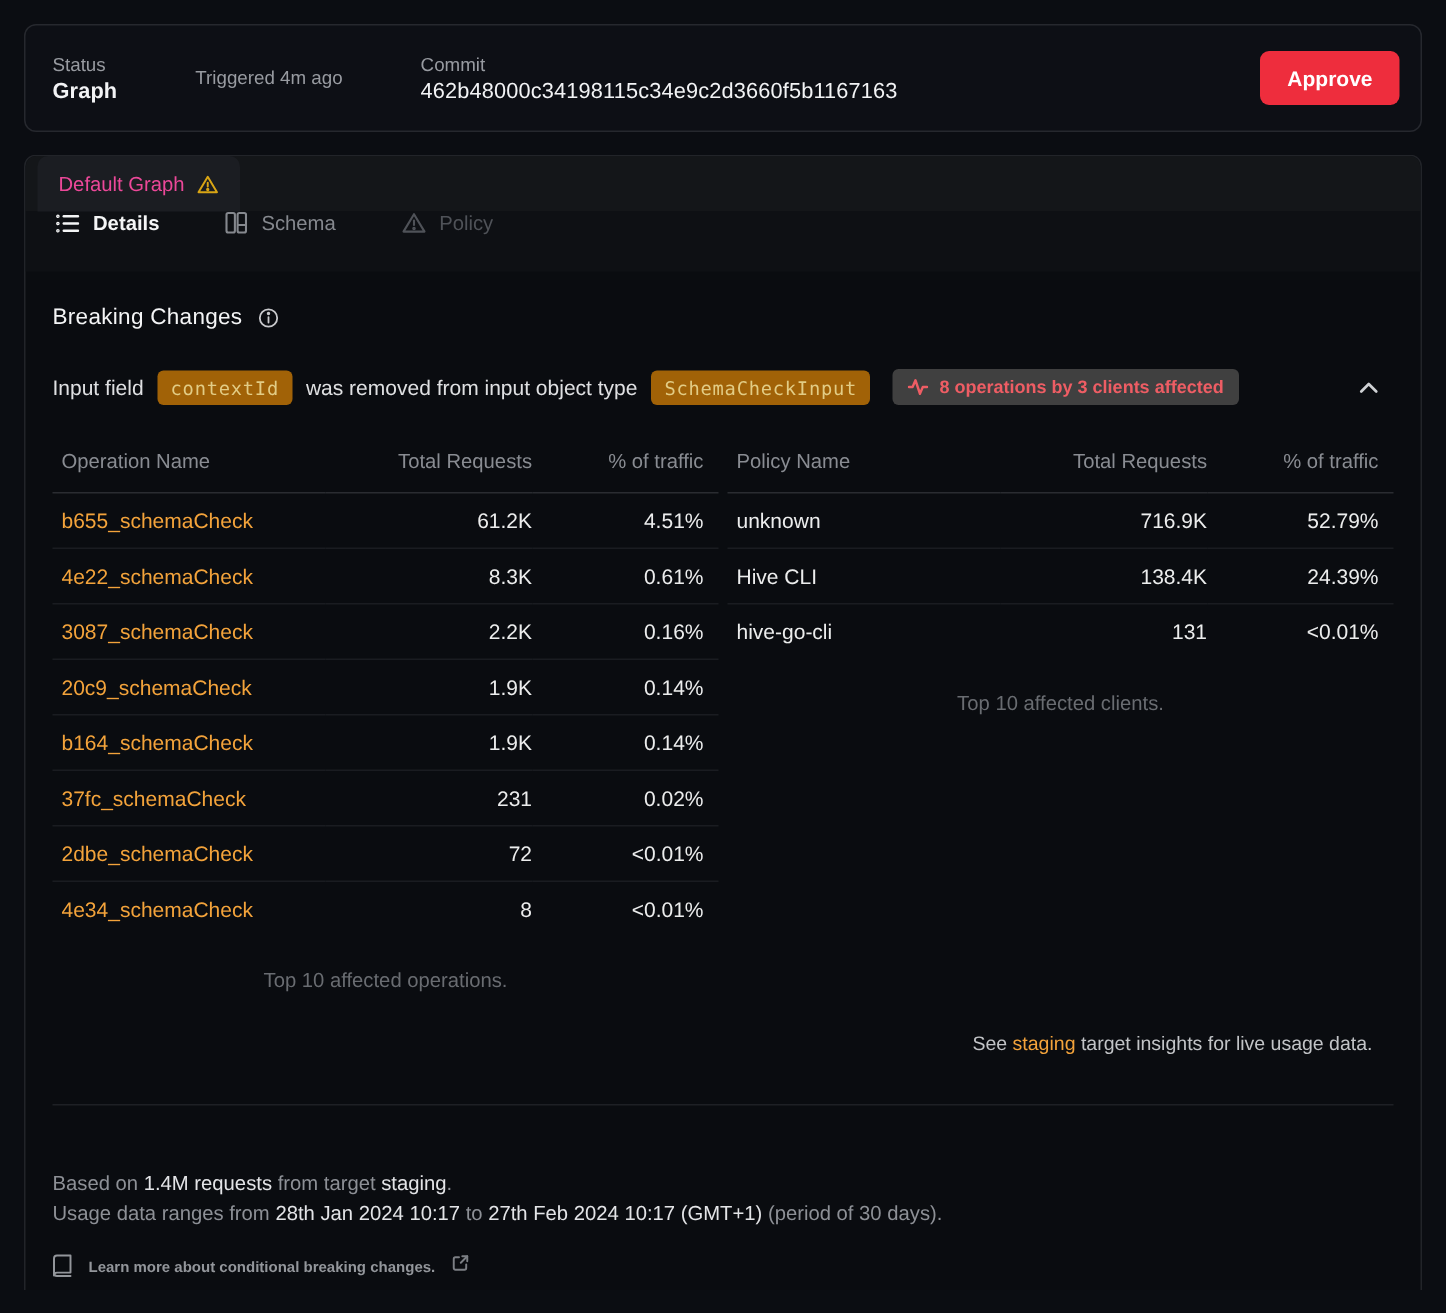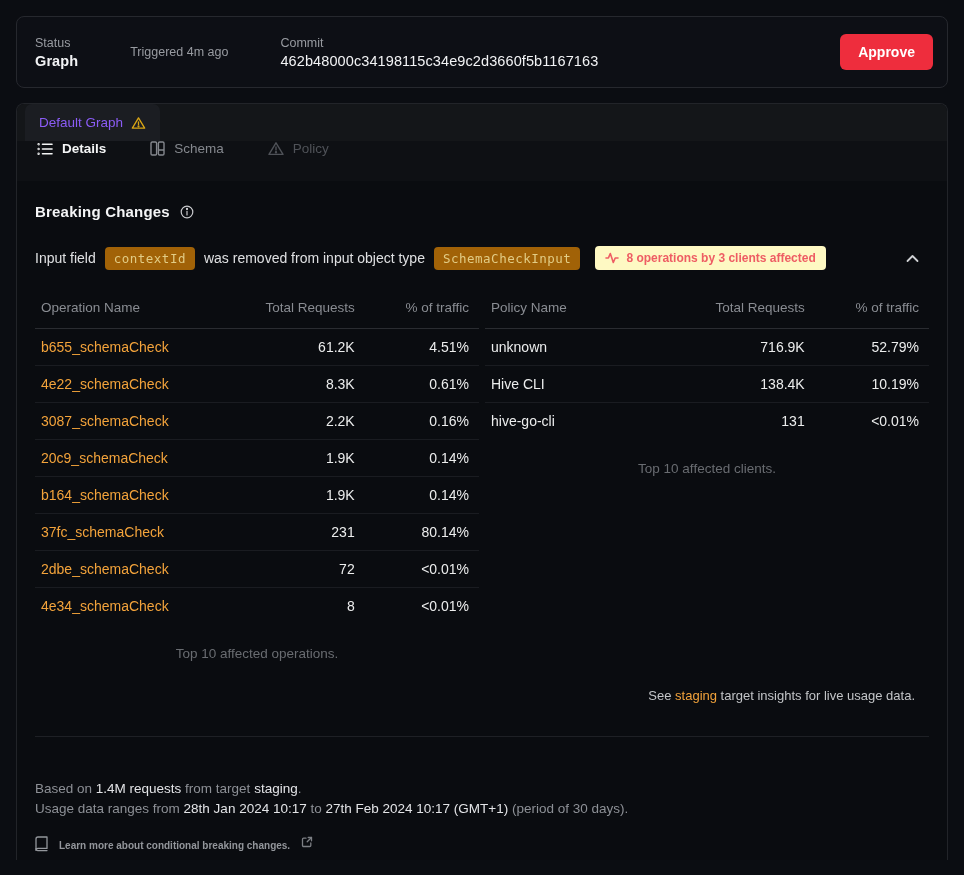--- a/index.html
+++ b/index.html
@@ -60,40 +60,40 @@
     padding-left: 8px;
   }
   .graph-tab {
     background: #1b1d22;
     border-radius: 7px 7px 0 0;
     display: flex;
     align-items: center;
     gap: 8px;
     padding: 0 14px;
     font-size: 13.5px;
-    color: #8b5cf6;
+    color: #ec4899;
     cursor: pointer;
   }
   .toolbar {
     height: 40px;
     background: #0e1014;
     display: flex;
     align-items: flex-start;
     gap: 44px;
     padding: 0 20px;
   }
   .tool-item { display: flex; align-items: center; gap: 9px; font-size: 13.5px; cursor: pointer; }
   .tool-item.active  { color: #f4f5f6; font-weight: 600; }
   .tool-item.muted   { color: #85888e; font-weight: 500; }
   .tool-item.faint   { color: #4f5258; font-weight: 500; }
 
   
   .content { padding: 22px 18px 0 18px; }
   .section-title-row { display: flex; align-items: center; gap: 10px; }
-  .section-title { font-size: 15px; font-weight: 700; color: #f4f5f6; letter-spacing: .2px; }
+  .section-title { font-size: 15px; font-weight: 400; color: #f4f5f6; letter-spacing: .2px; }
 
   .change-row {
     margin-top: 26px;
     display: flex;
     align-items: center;
     gap: 9px;
     font-size: 14px;
     color: #dfe0e2;
     padding-right: 6px;
   }
@@ -104,21 +104,21 @@
     background: #a16207;
     border-radius: 4px;
     padding: 4px 9px;
     letter-spacing: .5px;
     white-space: nowrap;
   }
   .affected-badge {
     display: inline-flex;
     align-items: center;
     gap: 7px;
-    background: #fef9c3;
+    background: #404040;
     color: #ee5d64;
     font-size: 12px;
     font-weight: 700;
     border-radius: 4px;
     padding: 5px 10px;
     margin-left: 6px;
     white-space: nowrap;
   }
   .change-spacer { flex: 1; }
   .collapse-btn { color: #cfd1d4; cursor: pointer; padding: 4px; }
@@ -328,21 +328,21 @@
               <td class="num">0.14%</td>
             </tr>
             <tr>
               <td><a class="op-link">b164_schemaCheck</a></td>
               <td class="num">1.9K</td>
               <td class="num">0.14%</td>
             </tr>
             <tr>
               <td><a class="op-link">37fc_schemaCheck</a></td>
               <td class="num">231</td>
-              <td class="num">80.14%</td>
+              <td class="num">0.02%</td>
             </tr>
             <tr>
               <td><a class="op-link">2dbe_schemaCheck</a></td>
               <td class="num">72</td>
               <td class="num">&lt;0.01%</td>
             </tr>
             <tr>
               <td><a class="op-link">4e34_schemaCheck</a></td>
               <td class="num">8</td>
               <td class="num">&lt;0.01%</td>
@@ -363,21 +363,21 @@
           </thead>
           <tbody>
             <tr>
               <td>unknown</td>
               <td class="num">716.9K</td>
               <td class="num">52.79%</td>
             </tr>
             <tr>
               <td>Hive CLI</td>
               <td class="num">138.4K</td>
-              <td class="num">10.19%</td>
+              <td class="num">24.39%</td>
             </tr>
             <tr>
               <td>hive-go-cli</td>
               <td class="num">131</td>
               <td class="num">&lt;0.01%</td>
             </tr>
           </tbody>
         </table>
         <div class="table-caption">Top 10 affected clients.</div>
       </div>

